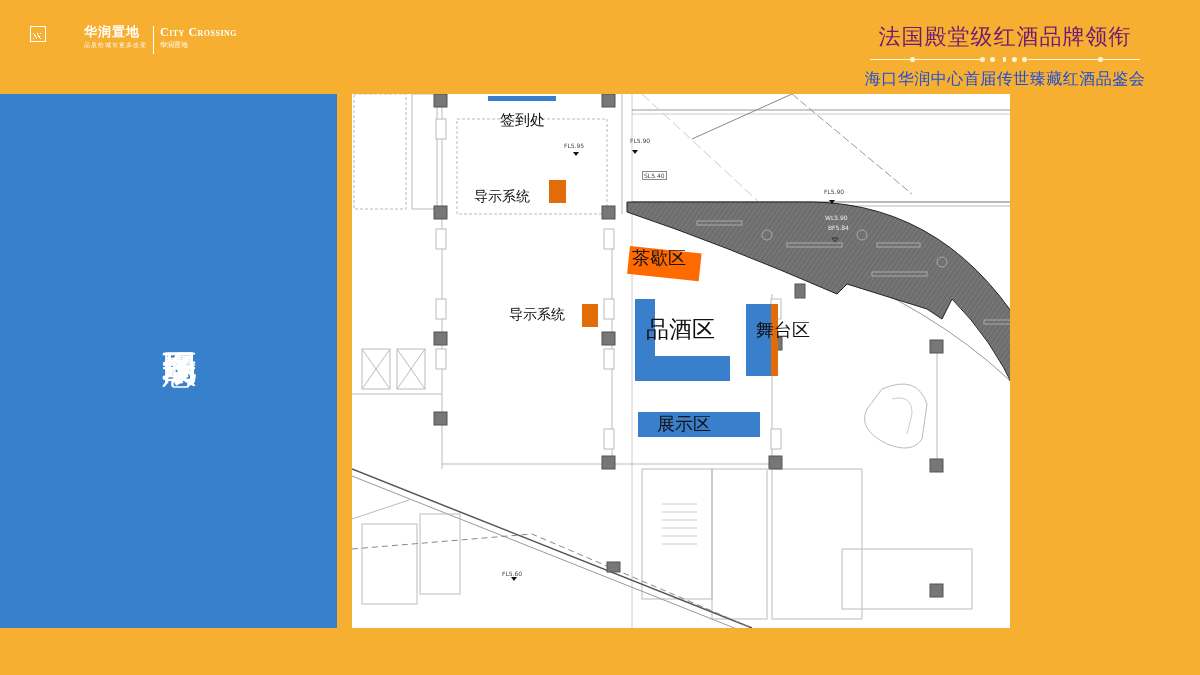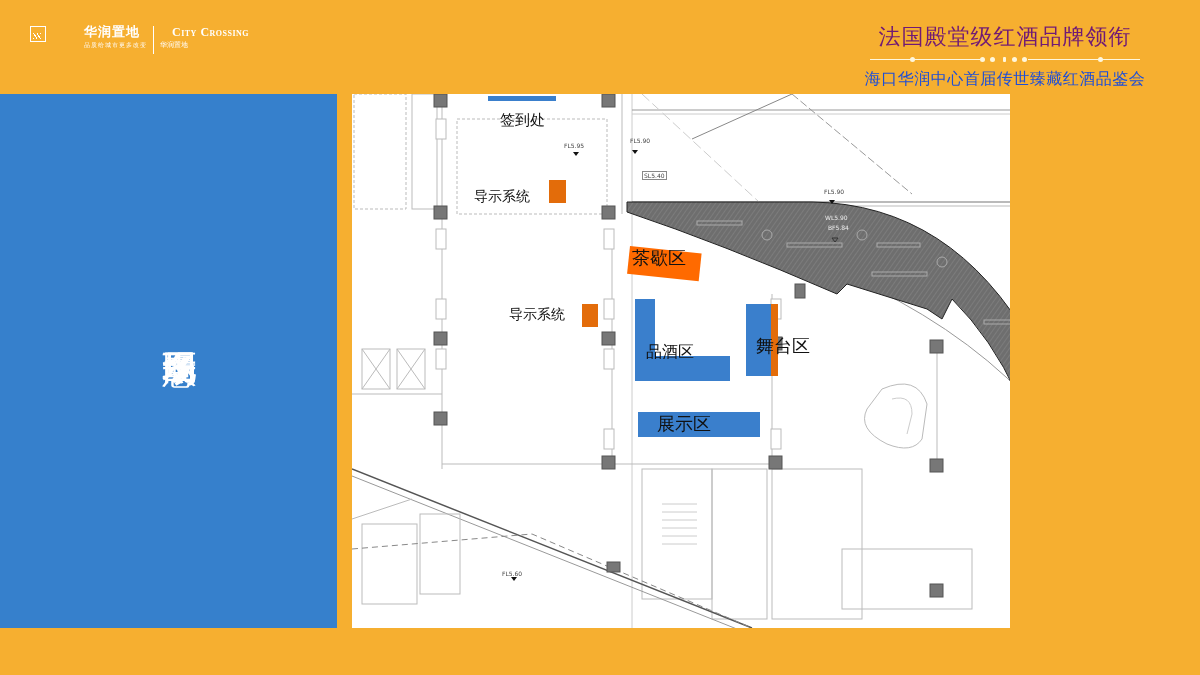--- a/index.html
+++ b/index.html
@@ -11,21 +11,21 @@
   
   .logo { position: absolute; left: 30px; top: 24px; height: 34px; display: flex; align-items: flex-start; color: #fff; }
   .logo .mark { width: 14px; height: 14px; border: 1.5px solid #fff; margin-top: 2px; margin-right: 4px; position: relative; }
   .logo .mark::after { content: ""; position: absolute; left: 2px; bottom: 2px; width: 8px; height: 6px;
     background: repeating-linear-gradient(60deg, #fff 0 1px, transparent 1px 3px); }
   .logo .cn-block { display: flex; flex-direction: column; margin-left: 34px; }
   .logo .cn-name { font-size: 13px; font-weight: bold; letter-spacing: 1px; line-height: 16px; }
   .logo .cn-slogan { font-size: 6px; line-height: 10px; letter-spacing: 1px; opacity: .95; }
   .logo .divider { width: 1px; height: 28px; background: #fff; margin: 2px 6px 0 6px; }
   .logo .en-block { display: flex; flex-direction: column; }
-  .logo .en-name { font-family: "Liberation Serif", serif; font-size: 12px; font-weight: bold; line-height: 16px; letter-spacing: .5px; font-variant: small-caps; margin-left: 12px; }
+  .logo .en-name { font-family: "Liberation Serif", serif; font-size: 12px; font-weight: bold; line-height: 16px; letter-spacing: .5px; font-variant: small-caps; }
   .logo .en-sub { font-size: 7px; line-height: 10px; }
 
   
   .title-main { position: absolute; left: 855px; top: 22px; width: 300px; text-align: center;
     font-family: "DejaVu Serif", "Liberation Serif", serif; font-size: 22px; color: #701a75; letter-spacing: 1px; }
   .title-ornament { position: absolute; left: 870px; top: 57px; width: 270px; height: 6px; }
   .title-ornament .line { position: absolute; top: 2px; height: 1px; background: #FFF7DC; }
   .title-ornament .dot { position: absolute; top: 0; width: 5px; height: 5px; border-radius: 50%; background: #FFF7DC; }
   .title-sub { position: absolute; left: 840px; top: 69px; width: 330px; text-align: center;
     font-size: 16px; color: #1d4ed8; letter-spacing: .5px; }
@@ -246,21 +246,21 @@
   <div class="zone" style="left:197px;top:86px;width:17px;height:23px;background:#E36C0A"></div>
 
   <span class="zone-label" style="left:157px;top:212px;font-size:14px">导示系统</span>
   <div class="zone" style="left:230px;top:210px;width:16px;height:23px;background:#E36C0A"></div>
 
   <div class="zone" style="left:278px;top:152px;width:72px;height:28px;background:#FF6A00;transform:rotate(6deg);transform-origin:left top"></div>
   <span class="zone-label serif" style="left:280px;top:152px;font-size:18px">茶歇区</span>
 
   <div class="zone" style="left:283px;top:205px;width:20px;height:82px;background:#3A7FCC"></div>
   <div class="zone" style="left:283px;top:262px;width:95px;height:25px;background:#3A7FCC"></div>
-  <span class="zone-label serif" style="left:294px;top:248px;font-size:16px">品酒区</span>
+  <span class="zone-label serif" style="left:294px;top:220px;font-size:23px">品酒区</span>
 
   <div class="zone" style="left:394px;top:210px;width:25px;height:72px;background:#3A7FCC"></div>
   <div class="zone" style="left:419px;top:210px;width:7px;height:72px;background:#E36C0A"></div>
-  <span class="zone-label serif" style="left:404px;top:240px;font-size:18px">舞台区</span>
+  <span class="zone-label serif" style="left:404px;top:224px;font-size:18px">舞台区</span>
 
   <div class="zone" style="left:286px;top:318px;width:122px;height:25px;background:#3A7FCC"></div>
   <span class="zone-label serif" style="left:305px;top:318px;font-size:18px">展示区</span>
 </div>
 
 </body></html>

